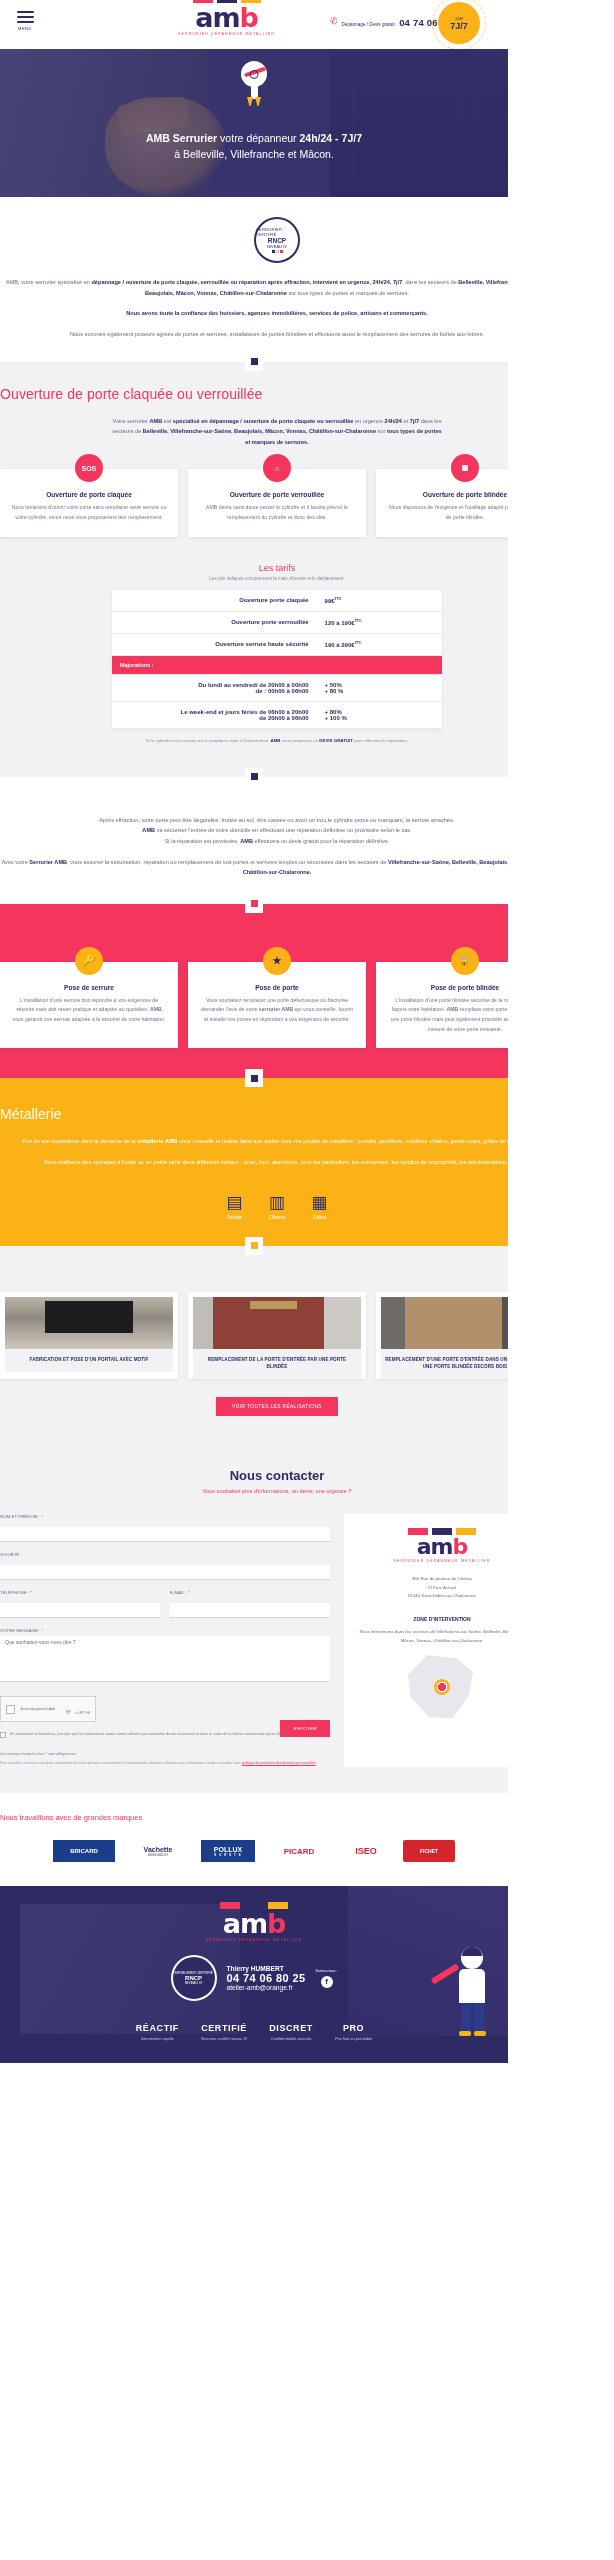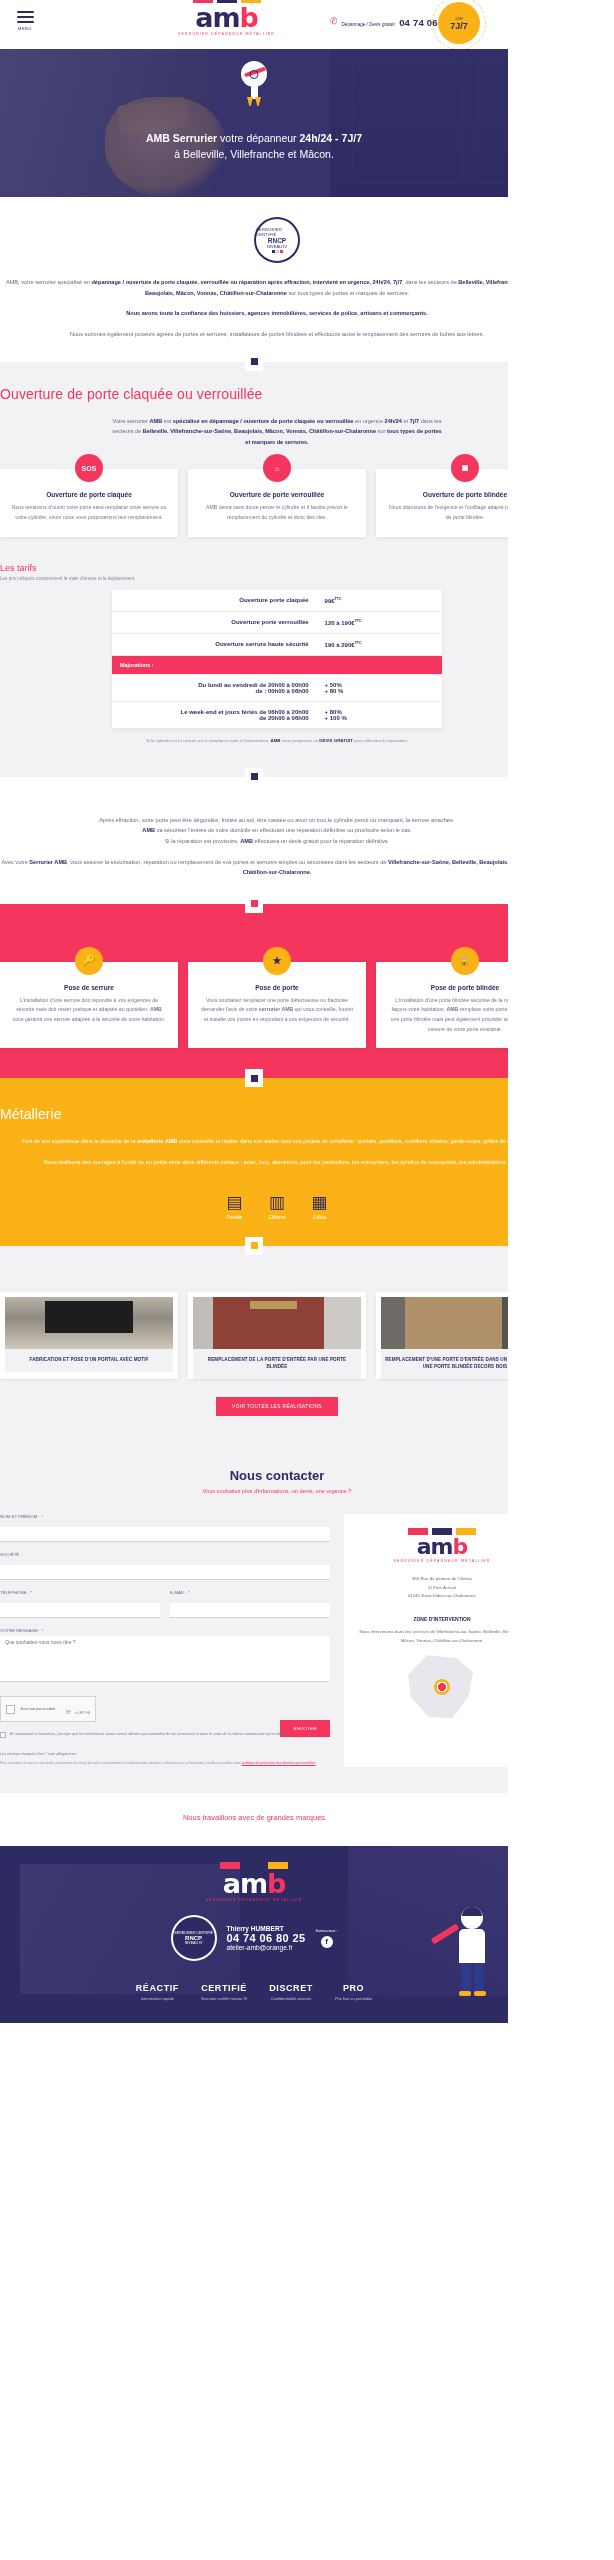--- a/index.html
+++ b/index.html
@@ -139,21 +139,21 @@
   .card .ic-circle{
     position:absolute; left:50%; top:-15px; transform:translateX(-50%);
     width:28px;height:28px;border-radius:50%;background:#f4365e;
     display:flex;align-items:center;justify-content:center;color:#fff;
     font-size:7px;font-weight:bold;
   }
   .card h3 { font-size:6.6px; margin-top:6px; color:#2e2a63; }
   .card p { font-size:5.2px; line-height:1.85; color:#78778f; margin-top:5px; }
 
   
-  .tariff-head { text-align:left; }
+  .tariff-head { text-align:center; }
   .tariff-head h3 { font-size:9px; color:#f4365e; font-weight:500;}
   .tariff-head p { font-size:4.6px; color:#8a899f; margin-top:3px;}
   table.tariffs { width:330px; margin:9px auto 0; border-collapse:collapse; background:#fff;
     box-shadow:0 1px 3px rgba(0,0,0,.08); }
   table.tariffs td { padding:7px 8px; font-size:6px; font-weight:bold; color:#2e2a63;
     border-bottom:1px solid #eceaf2; vertical-align:middle;}
   table.tariffs td.lbl { text-align:right; width:62%; }
   table.tariffs td.val { text-align:left; }
   table.tariffs tr.maj td { background:#f4365e; color:#fff; font-size:5.4px; text-align:left; padding:6px 8px;}
   table.tariffs td sup { font-size:3.6px; }
@@ -224,21 +224,21 @@
   .info-col .addr { font-size:4.4px; color:#6b6a85; line-height:1.9; margin-top:12px;}
   .info-col .zone-t { font-size:5px; font-weight:bold; color:#2e2a63; margin-top:16px;}
   .info-col .zone-p { font-size:4.4px; color:#6b6a85; line-height:1.9; margin-top:6px;}
   .map { width:74px;height:66px;margin:10px auto 0; position:relative;
      background:#e8e7ee; clip-path:polygon(30% 0,70% 5%,92% 26%,86% 62%,64% 96%,32% 94%,8% 64%,4% 30%); }
   .map .dot { position:absolute; left:50%; top:48%; width:16px;height:16px;border-radius:50%;
      transform:translate(-50%,-50%); background:radial-gradient(circle,#f4365e 0 34%,#fff 34% 48%,#fbb216 48% 70%,#fff 70% 82%,#f4365e 82% 100%);}
 
   
   .sec-brands { background:#fff; padding:20px 0 24px; }
-  .sec-brands h3 { text-align:center; font-size:7.5px; color:#f4365e; font-weight:500;}
+  .sec-brands h3 { font-size:7.5px; color:#f4365e; font-weight:500;}
   .brand-row { display:flex; justify-content:center; align-items:center; gap:14px; margin-top:18px;}
   .brand { height:22px; display:flex; align-items:center; justify-content:center;
     font-size:6.5px; font-weight:bold; padding:2px 5px; }
   .b1 { background:#1a3e8c; color:#fff; width:62px; font-size:6px;}
   .b2 { color:#2e2a63; width:58px; flex-direction:column; }
   .b2 .n{font-size:7px;} .b2 .s{font-size:3.2px;color:#888;}
   .b3 { background:#1a3e8c; color:#fff; width:54px; flex-direction:column;}
   .b3 .n{font-size:7px;} .b3 .s{font-size:3px;letter-spacing:1px;}
   .b4 { color:#d21f3c; width:60px; flex-direction:column;}
   .b4 .n{font-size:8px;}
@@ -615,20 +615,36 @@
           <div class="map">
               <span class="dot"></span>
             </div>
         </div>
       </div>
     </div>
   </div>
 
   <div class="sec sec-brands">
     <h3>Nous travaillons avec de grandes marques</h3>
+    <div class="brand-row">
+      <div class="brand b1">BRICARD</div>
+      <div class="brand b2">
+        <span class="n">Vachette</span>
+        <span class="s">ASSA ABLOY</span>
+      </div>
+      <div class="brand b3">
+        <span class="n">POLLUX</span>
+        <span class="s">S U R E T E</span>
+      </div>
+      <div class="brand b4">
+        <span class="n">PICARD</span>
+      </div>
+      <div class="brand b5">ISEO</div>
+      <div class="brand b6">FICHET</div>
+    </div>
   </div>
 
   <div class="footer">
     <div class="bg-photo"></div>
       <div class="bg-photo2"></div>
     <div class="footer-inner">
       <div class="logo-flags">
         <i class="fl-red"></i>
           <i class="fl-blue"></i>
           <i class="fl-yellow"></i>

